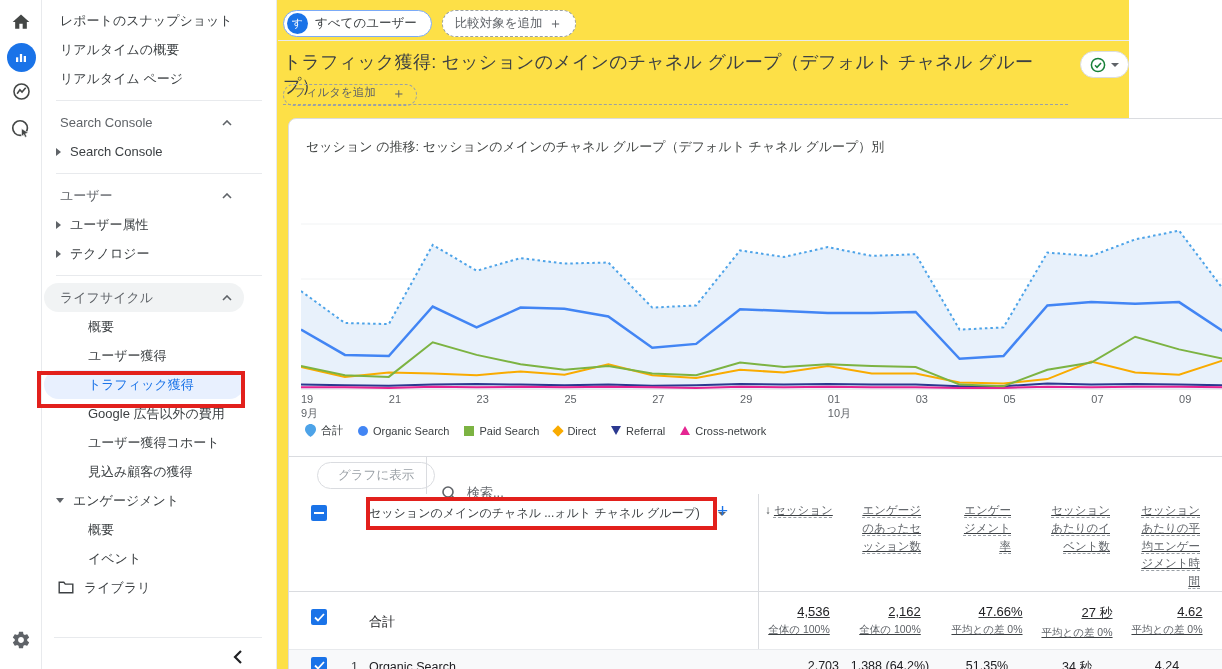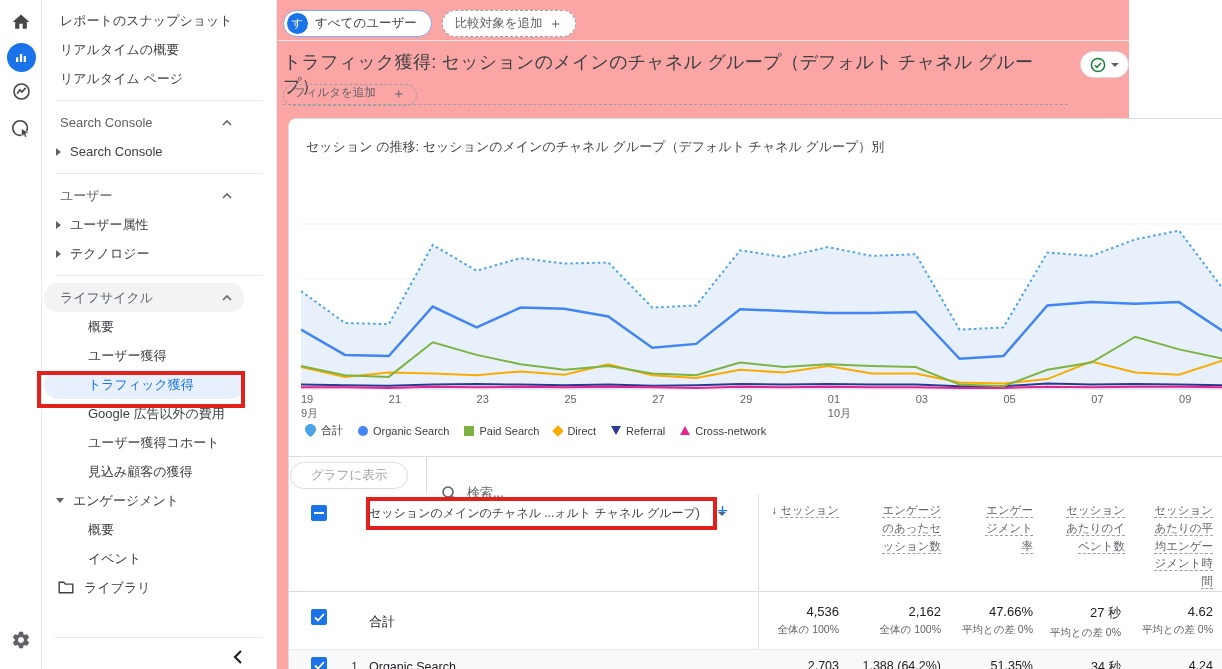--- a/index.html
+++ b/index.html
@@ -1,18 +1,18 @@
 <!DOCTYPE html>
 <html><head>
 <meta charset="utf-8">
 <style>
   * { margin:0; padding:0; box-sizing:border-box; }
   html,body { width:1222px; height:669px; overflow:hidden; background:#fff;
     font-family:"Liberation Sans","DejaVu Sans",sans-serif; color:#3c4043; }
-  .app { position:relative; width:1129px; height:669px; background:#fca5a5; }
+  .app { position:relative; width:1129px; height:669px; background:#fde047; }
 
   
   .rail { position:absolute; left:0; top:0; width:42px; height:669px; background:#fff; border-right:1px solid #e8eaed; z-index:5; }
   .rail .ric { position:absolute; left:0; width:42px; display:flex; justify-content:center; }
   .reports-circle { width:29px; height:29px; border-radius:50%; background:#1a73e8; display:flex; align-items:center; justify-content:center; }
 
   
   .sidenav { position:absolute; left:42px; top:0; width:235px; height:669px; background:#fff; border-right:1px solid #e8eaed; padding-top:6px; z-index:4; }
   .sn-row { height:29px; display:flex; align-items:center; font-size:13px; font-weight:500; color:#3c4043; margin-right:32px; padding-left:18px; cursor:pointer; }
   .sn-head { color:#5f6368; font-weight:500; }
@@ -52,35 +52,35 @@
   .legend { position:absolute; left:16px; top:304px; display:flex; align-items:center; gap:15px; font-size:11px; color:#3c4043; }
   .leg-item { display:flex; align-items:center; gap:5px; }
   .mk-circle { width:10px; height:10px; border-radius:50%; }
   .mk-square { width:10px; height:10px; }
   .mk-diamond { width:8px; height:8px; transform:rotate(45deg); }
   .mk-tri-down { width:0; height:0; border-left:5.5px solid transparent; border-right:5.5px solid transparent; border-top:9px solid #2b3990; }
   .mk-tri-up { width:0; height:0; border-left:5.5px solid transparent; border-right:5.5px solid transparent; border-bottom:9px solid #e52592; }
 
   .card-div { position:absolute; left:0; right:0; top:337px; border-top:1px solid #dadce0; }
   .toolbar { position:absolute; left:0; right:0; top:338px; height:37px; }
-  .show-chart-btn { position:absolute; left:1px; top:5px; height:27px; padding:0 20px; border:1px solid #dadce0; border-radius:14px; background:#fff; font-size:12.5px; color:#9aa0a6; display:flex; align-items:center; }
+  .show-chart-btn { position:absolute; left:28px; top:5px; height:27px; padding:0 20px; border:1px solid #dadce0; border-radius:14px; background:#fff; font-size:12.5px; color:#9aa0a6; display:flex; align-items:center; }
   .toolbar-vdiv { position:absolute; left:137px; top:0; height:37px; border-left:1px solid #dadce0; }
   .searchbox { position:absolute; left:152px; top:17px; height:37px; display:flex; align-items:center; gap:10px; }
   .search-ph { font-size:13px; color:#5f6368; }
 
   
   .thead { position:absolute; left:0; right:0; top:375px; height:97px; }
   .col-vdiv { position:absolute; left:469px; top:375px; bottom:0; border-left:1px solid #dadce0; }
   .cb { width:16px; height:16px; border-radius:2px; background:#1a73e8; display:flex; align-items:center; justify-content:center; flex:none; cursor:pointer; }
   .dim-dd { position:absolute; left:80px; top:11px; width:338px; display:flex; align-items:center; cursor:pointer; }
   .dim-label { font-size:12px; font-weight:500; color:#3c4043; white-space:nowrap; }
   .dim-caret { margin-left:18px; }
   .add-col { position:absolute; left:428px; top:6px; font-size:19px; color:#1a73e8; font-weight:400; cursor:pointer; }
   .mrow { position:absolute; left:470px; display:flex; }
-  .mc { display:flex; justify-content:flex-end; text-align:right; }
+  .mc { display:flex; justify-content:center; text-align:right;text-decoration:underline; }
   .mc1{width:80px;} .mc2{width:102px;} .mc3{width:92px;} .mc4{width:88px;} .mc5{width:92px;}
   .hcell { font-size:11.5px; color:#5f6368; line-height:1.55; text-decoration:underline dashed #9aa0a6 1px; text-underline-offset:3px; }
   .hw62 { max-width:62px; display:inline-block; } .hw48 { max-width:48px; display:inline-block; }
   .sort-ic { color:#3c4043; font-weight:700; margin-right:3px; text-decoration:none; display:inline-block; }
   .totals { position:absolute; left:0; right:0; top:472px; height:58px; border-top:1px solid #dadce0; }
   .trow1 { position:absolute; left:0; right:0; top:530px; height:49px; background:#f8f9fa; border-top:1px solid #e8eaed; }
   .total-label { position:absolute; left:80px; top:21px; font-size:13px; color:#202124; }
   .vmain { font-size:13px; font-weight:500; color:#202124; }
   .vsub { font-size:10.5px; color:#5f6368; margin-top:4px; }
   .cellcol { display:flex; flex-direction:column; align-items:flex-end; }

